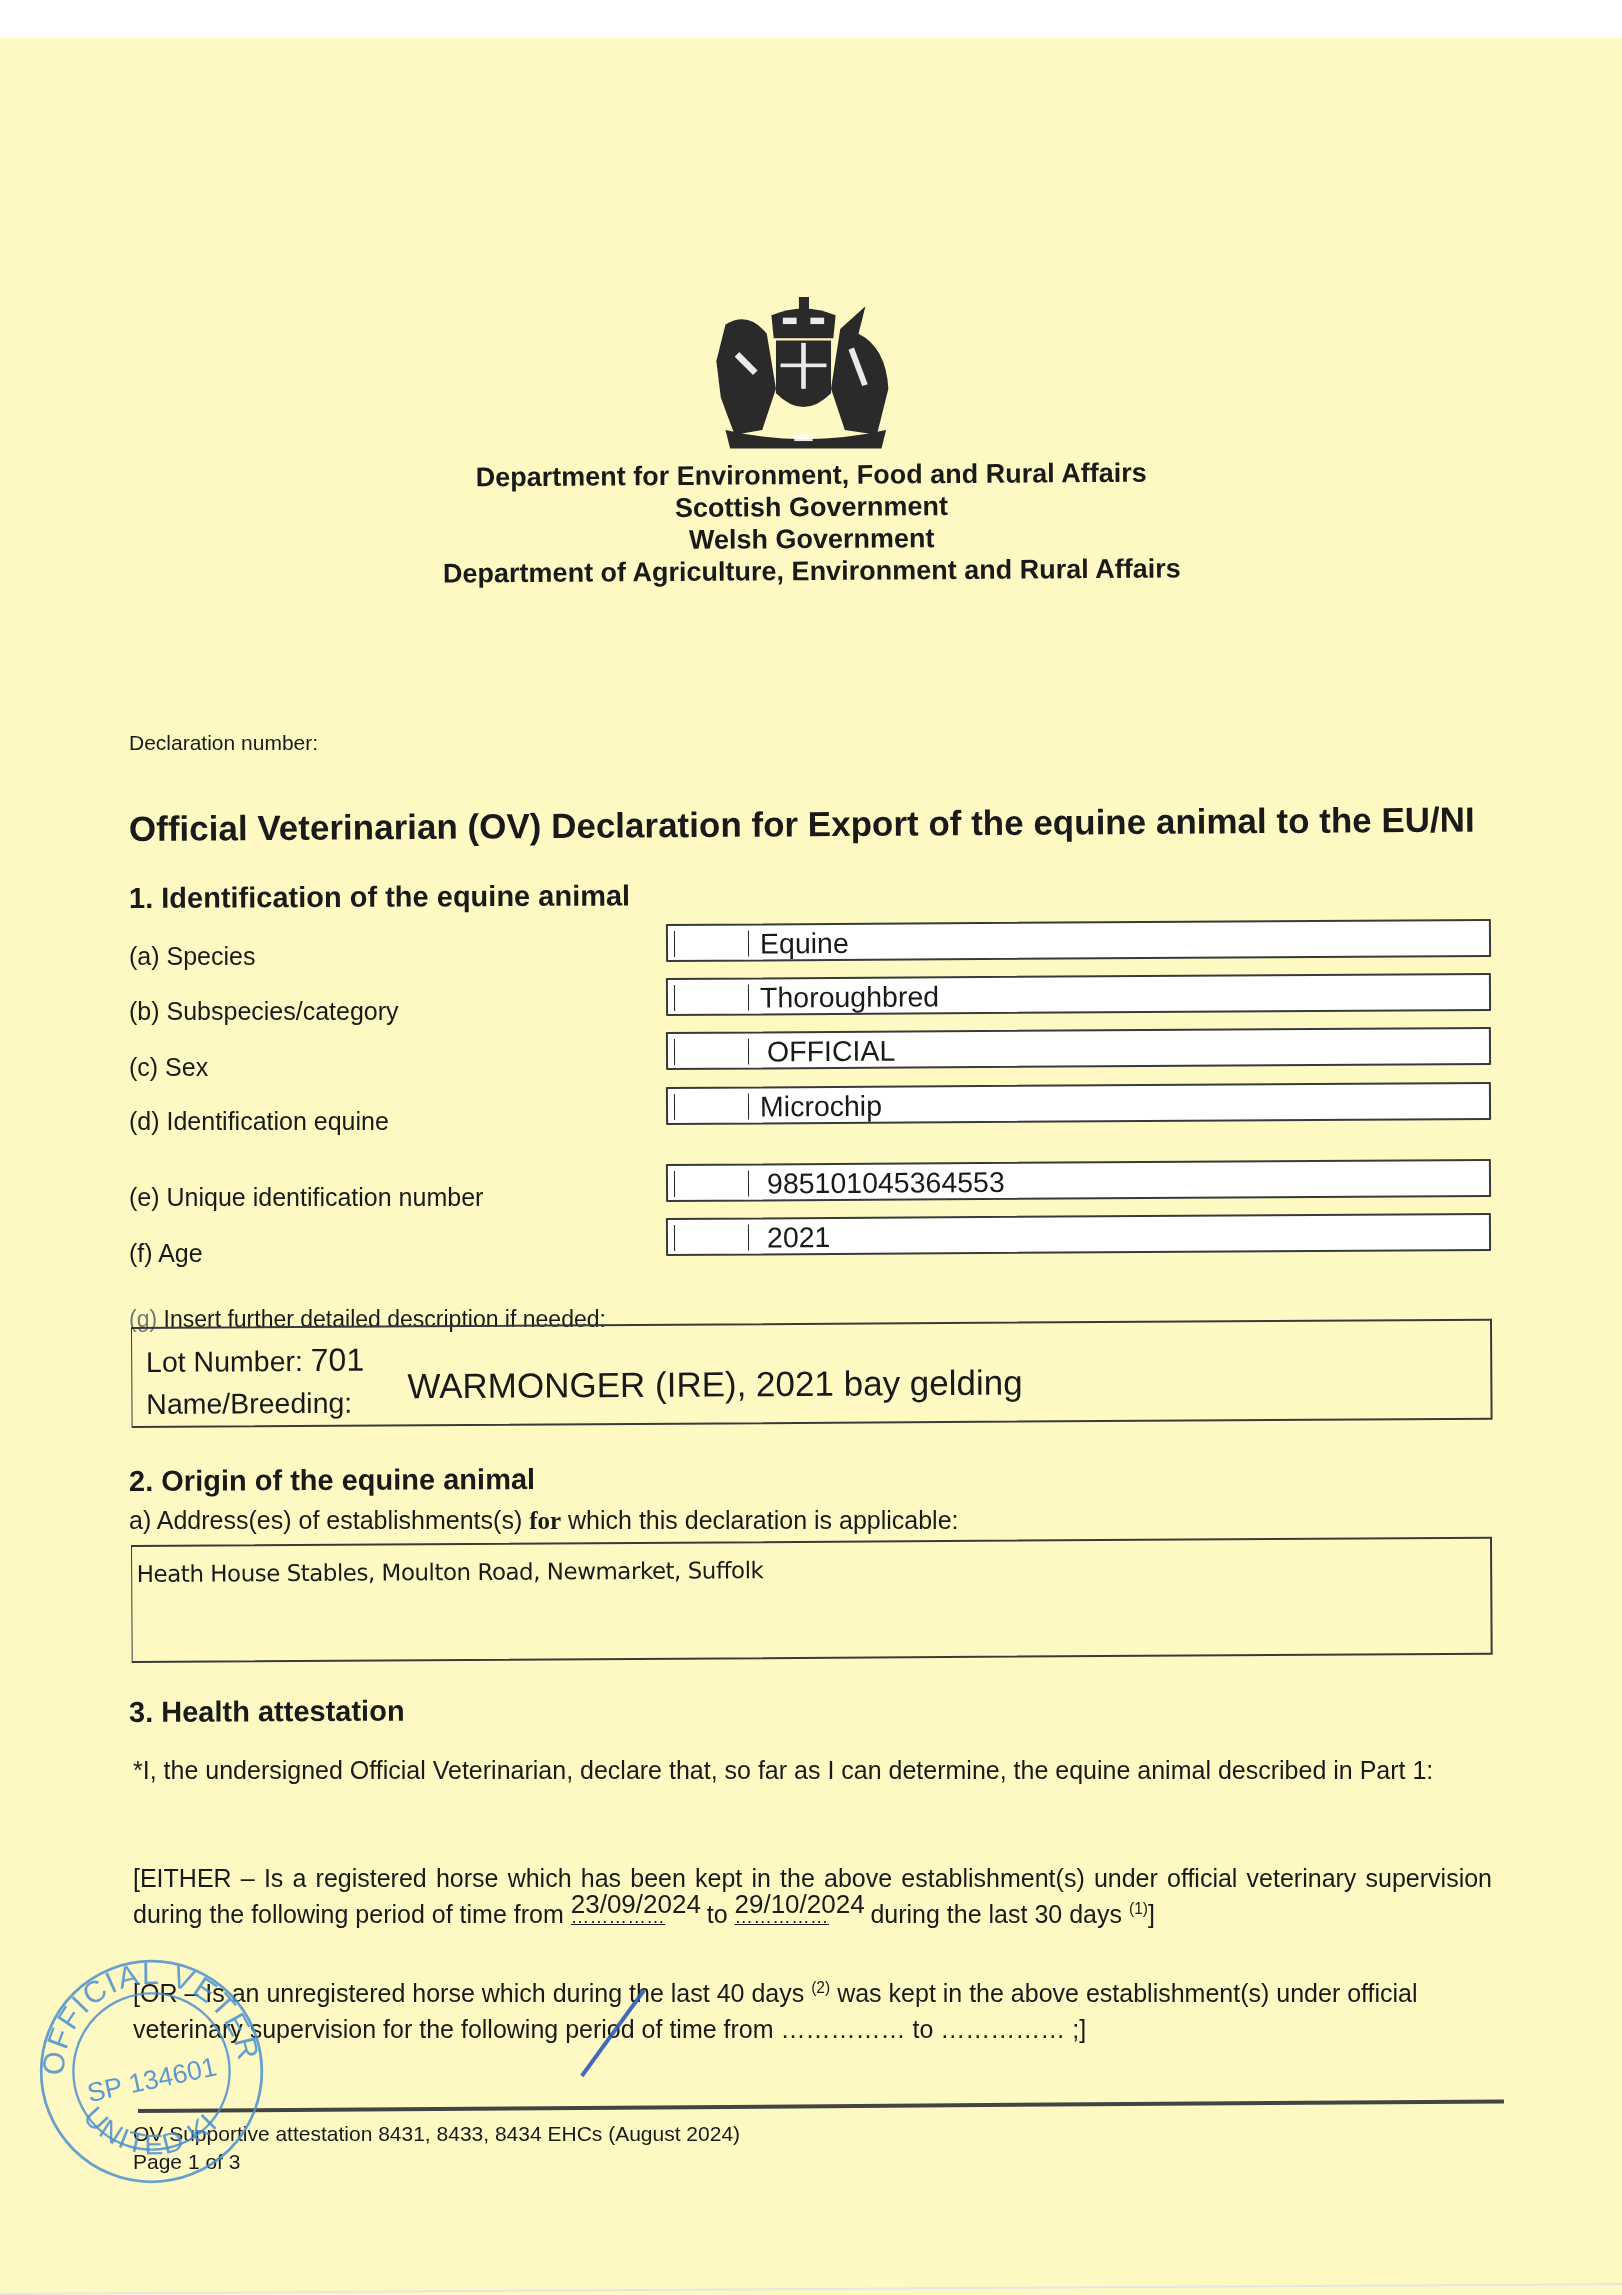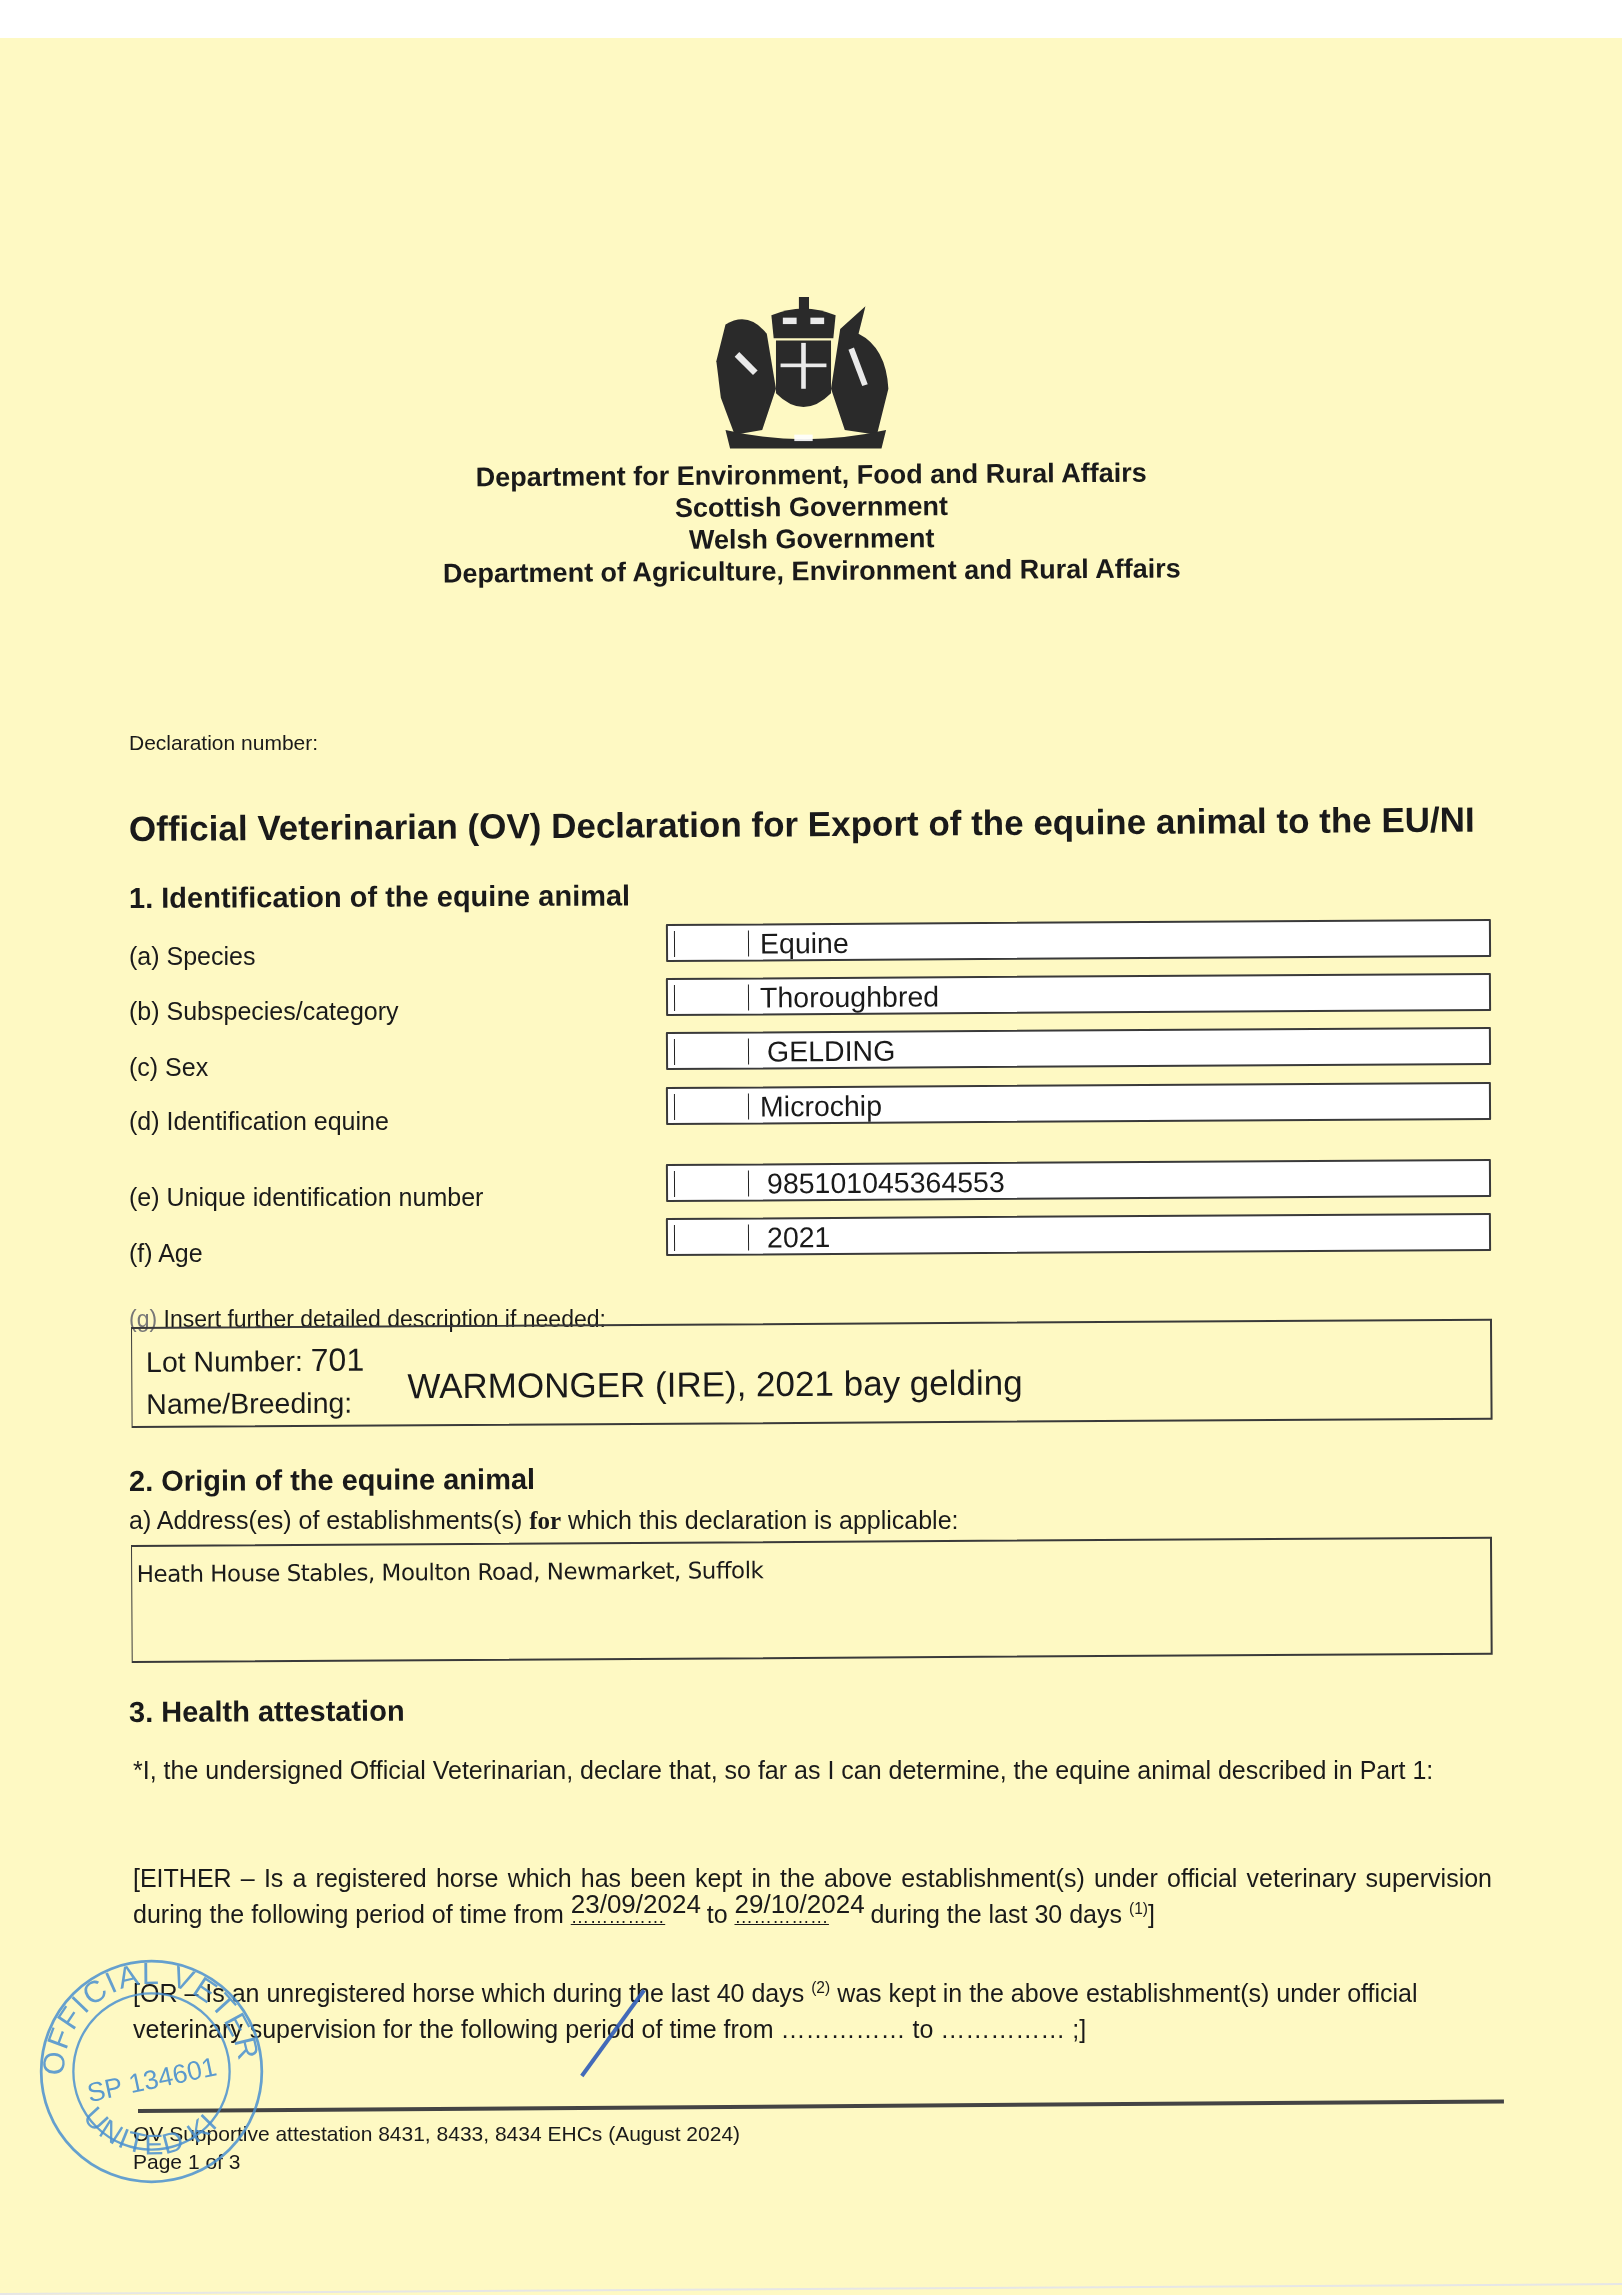--- a/index.html
+++ b/index.html
@@ -301,21 +301,21 @@
   <div class="field-box" style="top:940px">
     <span class="bracket-l"></span>
     <span class="bracket-r"></span>
     <span class="value">Thoroughbred</span>
   </div>
 
   <div class="field-label" style="top:1015px">(c) Sex</div>
   <div class="field-box" style="top:994px">
     <span class="bracket-l"></span>
     <span class="bracket-r"></span>
-    <span class="value" style="left:99px">GELDING</span>
+    <span class="value" style="left:99px">OFFICIAL</span>
   </div>
 
   <div class="field-label" style="top:1069px">(d) Identification equine</div>
   <div class="field-box" style="top:1049px">
     <span class="bracket-l"></span>
     <span class="bracket-r"></span>
     <span class="value">Microchip</span>
   </div>
 
   <div class="field-label" style="top:1145px">(e) Unique identification number</div>

